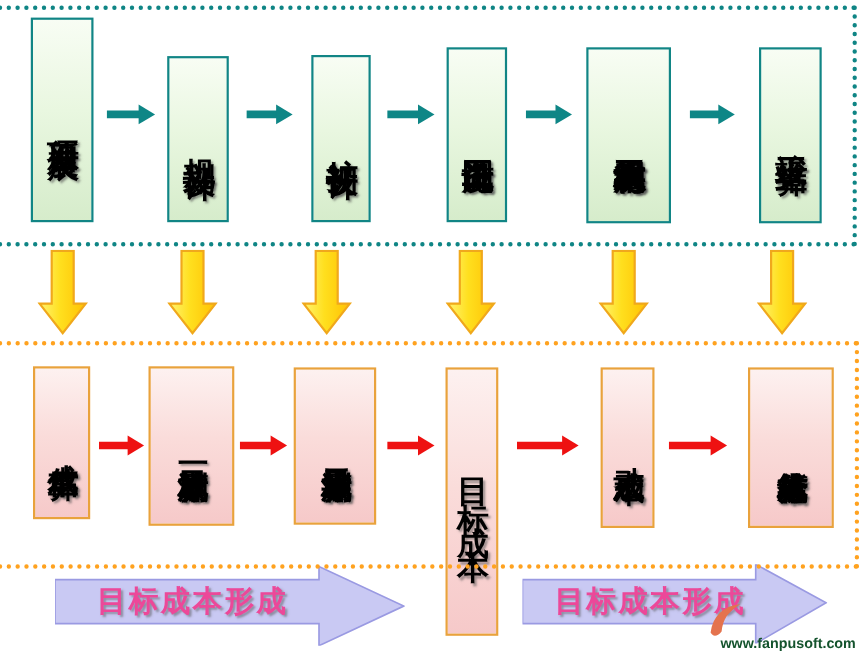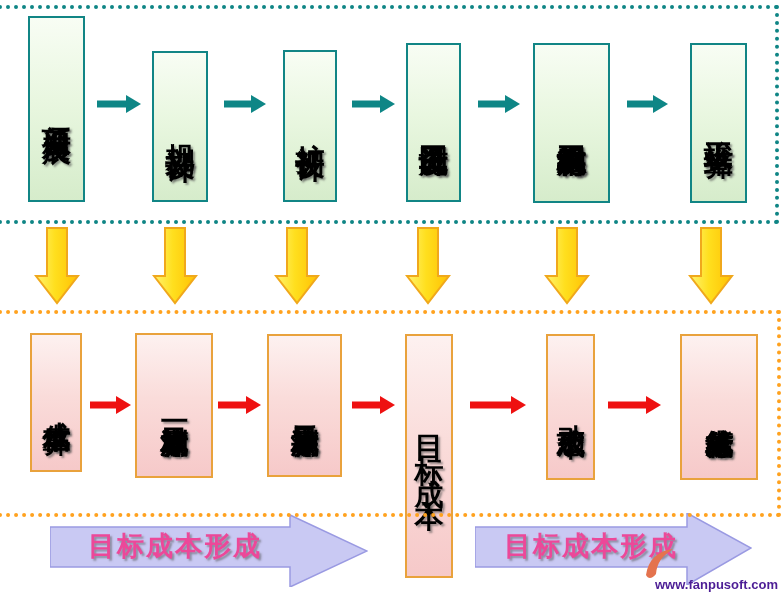--- a/index.html
+++ b/index.html
@@ -33,21 +33,21 @@
     position:absolute;z-index:5;font-weight:bold;font-size:27px;color:#ec4899;
     letter-spacing:2px;text-align:center;
     text-shadow:2px 2px 2px rgba(80,80,80,0.5);
     font-family:"Liberation Serif","DejaVu Serif",serif;
   }
   .wm-brand{
     position:absolute;z-index:7;font-size:24px;font-weight:bold;color:#e4734e;
     letter-spacing:1px;font-family:"Liberation Sans","DejaVu Sans",sans-serif;
   }
   .wm-url{
-    position:absolute;z-index:7;font-size:13px;font-weight:bold;color:#4c1d95;
+    position:absolute;z-index:7;font-size:13px;font-weight:bold;color:#14532d;
     font-family:"Liberation Sans","DejaVu Sans",sans-serif;
   }
 </style>
 </head>
 <body>
 
 <div id="canvas">
 
   <svg width="0" height="0" style="position:absolute">
     <defs>

